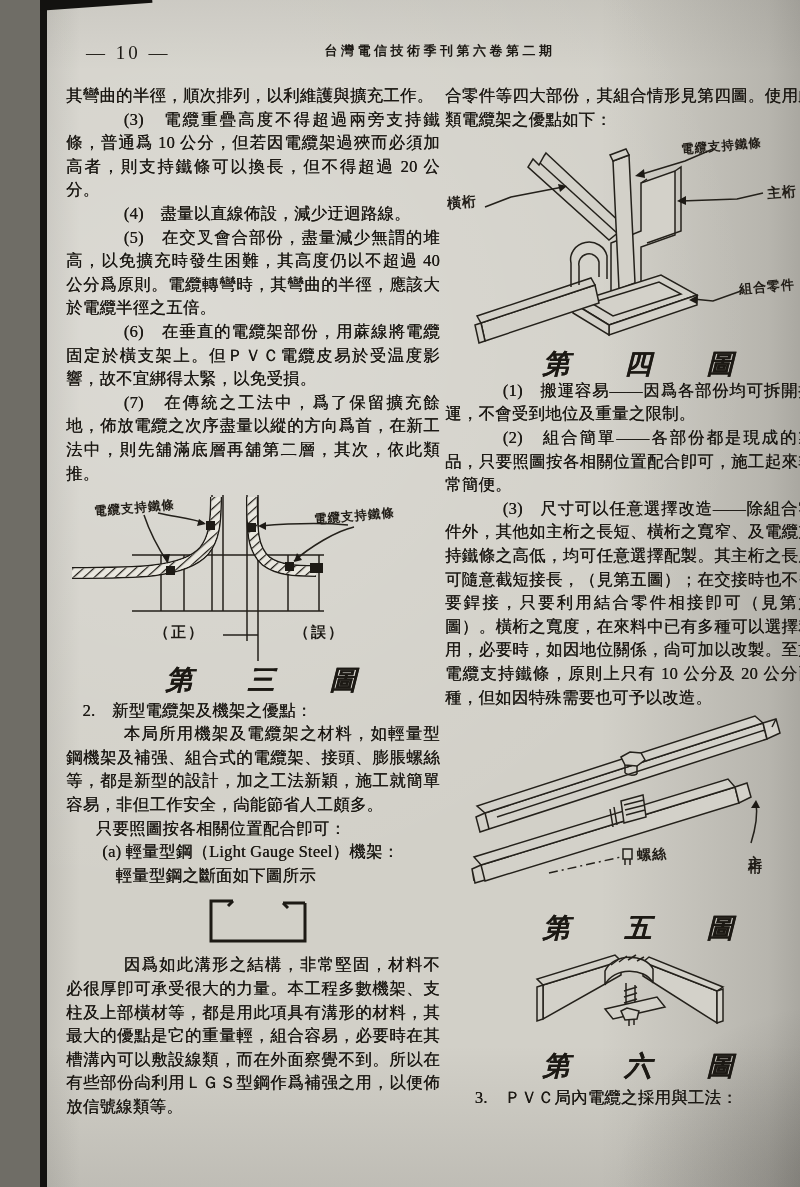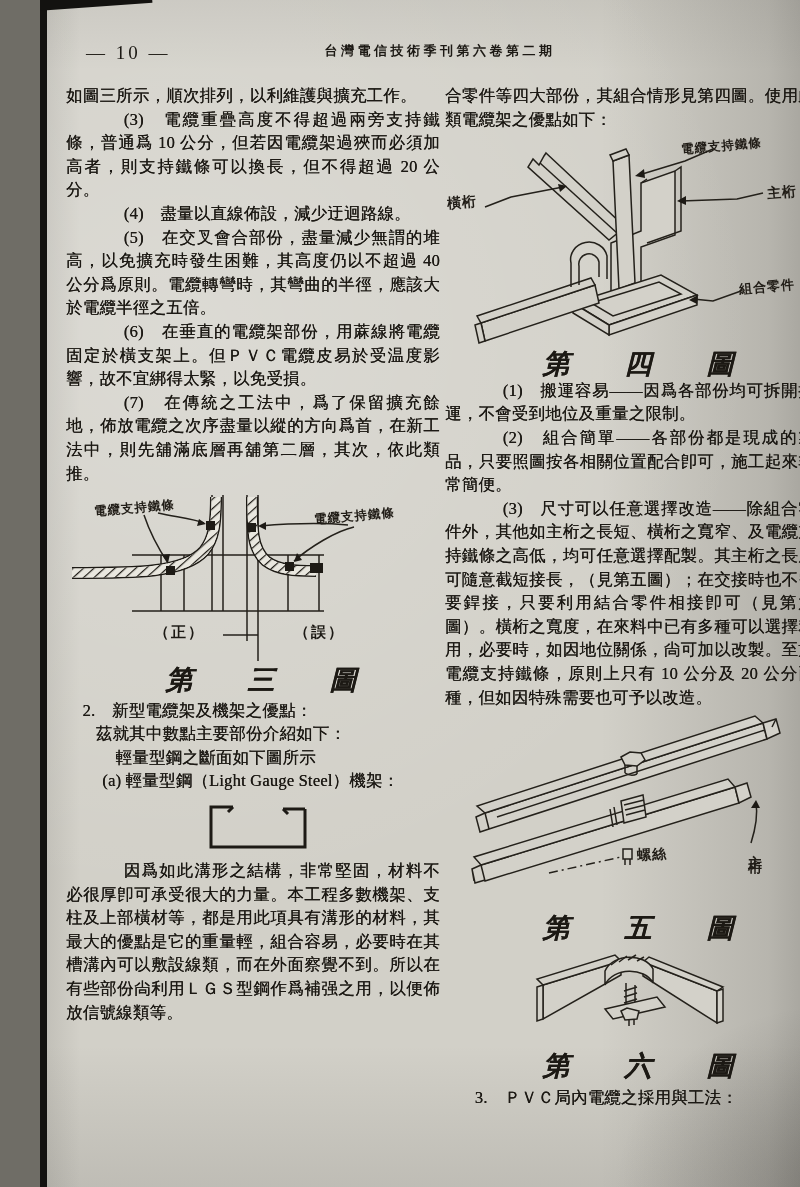--- a/index.html
+++ b/index.html
@@ -42,21 +42,21 @@
 <body>
 
 <div class="page">
   <div class="edge-left"></div>
   <div class="corner-tl"></div>
 
   <div class="header-pageno">— 10 —</div>
   <div class="header-title">台灣電信技術季刊第六卷第二期</div>
 
   <div class="col col-left">
-    <p class="t i0">如圖三所示，順次排列，以利維護與擴充工作。</p>
+    <p class="t i0">其彎曲的半徑，順次排列，以利維護與擴充工作。</p>
     <p class="t i35">(3)　電纜重疊高度不得超過兩旁支持鐵條，普通爲 10 公分，但若因電纜架過狹而必須加高者，則支持鐵條可以換長，但不得超過 20 公分。</p>
     <p class="t i35">(4)　盡量以直線佈設，減少迂迴路線。</p>
     <p class="t i35">(5)　在交叉會合部份，盡量減少無謂的堆高，以免擴充時發生困難，其高度仍以不超過 40 公分爲原則。電纜轉彎時，其彎曲的半徑，應該大於電纜半徑之五倍。</p>
     <p class="t i35">(6)　在垂直的電纜架部份，用蔴線將電纜固定於橫支架上。但ＰＶＣ電纜皮易於受温度影響，故不宜綁得太緊，以免受損。</p>
     <p class="t i35">(7)　在傳統之工法中，爲了保留擴充餘地，佈放電纜之次序盡量以縱的方向爲首，在新工法中，則先舖滿底層再舖第二層，其次，依此類推。</p>
 
     <div class="figure" style="height:172px;margin-top:4px;">
       <svg width="374" height="172" viewBox="0 0 374 172">
         <defs>
           <pattern id="hb" width="7" height="7" patternUnits="userSpaceOnUse" patternTransform="rotate(48)">
@@ -106,23 +106,24 @@
         </g>
       </svg>
       <div class="flabel" style="left:28px;top:8px;">電纜支持鐵條</div>
       <div class="flabel" style="left:248px;top:16px;">電纜支持鐵條</div>
       <div class="okbad" style="left:88px;top:132px;">（正）</div>
       <div class="okbad" style="left:228px;top:132px;">（誤）</div>
     </div>
     <div class="caption cap3">第　三　圖</div>
 
     <p class="t i1">2.　新型電纜架及機架之優點：</p>
-    <p class="t i18">茲就其中數點主要部份介紹如下：</p>
+    <p class="t i35">本局所用機架及電纜架之材料，如輕量型鋼機架及補强、組合式的電纜架、接頭、膨脹螺絲等，都是新型的設計，加之工法新穎，施工就簡單容易，非但工作安全，尙能節省人工頗多。</p>
+    <p class="t i18">只要照圖按各相關位置配合卽可：</p>
+    <p class="t i22">(a) 輕量型鋼（Light Gauge Steel）機架：</p>
     <p class="t i3">輕量型鋼之斷面如下圖所示</p>
-    <p class="t i22">(a) 輕量型鋼（Light Gauge Steel）機架：</p>
 
     <div class="figure" style="height:60px;margin:4px 0 2px 0;">
       <svg width="374" height="60" viewBox="0 0 374 60">
         <g stroke="#1d1a15" stroke-width="3" fill="none">
           <path d="M167 10 H145 V50 H239 V12"></path>
           <path d="M239 12 H217"></path>
           <path d="M167 10 l-5 5"></path>
           <path d="M217 12 l5 5"></path>
         </g>
       </svg>

